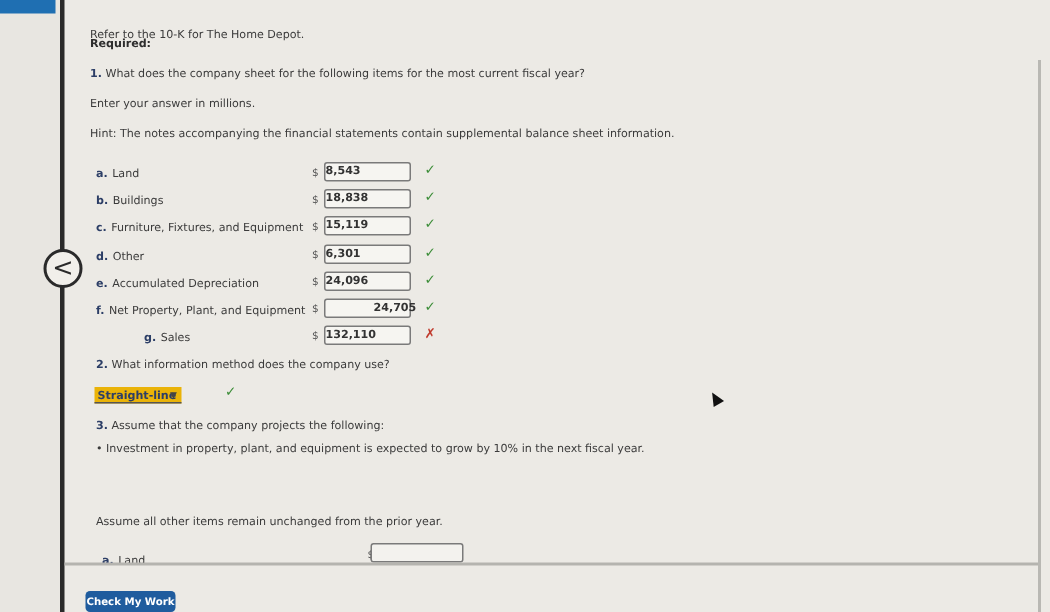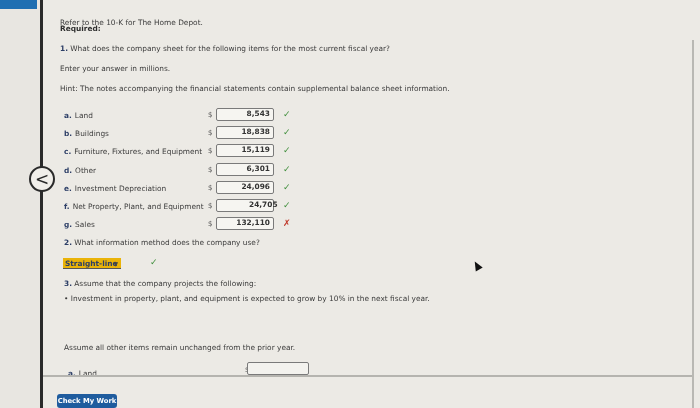--- a/index.html
+++ b/index.html
@@ -71,21 +71,21 @@
       position: absolute; left: 148px;
       font-size: 7px; color: #555;
     }
     .ansbox {
       position: absolute; left: 156px;
       width: 58px; height: 13px;
       border: 1.5px solid #7a7a7a;
       border-radius: 2px;
       background: #f6f5f1;
       box-sizing: border-box;
-      text-align: right;
+      text-align: left;
       padding-right: 3px;
       font-weight: bold;
       font-size: 7.4px;
       line-height: 10px;
       color: #333;
     }
     .mark { position: absolute; left: 223px; font-size: 9px; font-weight: bold; }
     .ok { color: #3e8e3a; }
     .bad { color: #c0392b; }
 
@@ -180,36 +180,36 @@
     <div>
       <div class="row-label" style="top:166px;">
         <span class="row-letter">d.</span><span>Other</span>
       </div>
       <span class="dollar" style="top:166px;">$</span>
       <div class="ansbox" style="top:163px;">6,301</div>
       <span class="mark ok" style="top:164px;">✓</span>
     </div>
     <div>
       <div class="row-label" style="top:184px;">
-        <span class="row-letter">e.</span><span>Investment Depreciation</span>
+        <span class="row-letter">e.</span><span>Accumulated Depreciation</span>
       </div>
       <span class="dollar" style="top:184px;">$</span>
       <div class="ansbox" style="top:181px;">24,096</div>
       <span class="mark ok" style="top:182px;">✓</span>
     </div>
     <div>
       <div class="row-label" style="top:202px;">
         <span class="row-letter">f.</span><span>Net Property, Plant, and Equipment</span>
       </div>
       <span class="dollar" style="top:202px;">$</span>
       <div class="ansbox" style="top:199px;padding-left:32px;">24,705</div>
       <span class="mark ok" style="top:200px;">✓</span>
     </div>
     <div>
-      <div class="row-label" style="top:220px;">
+      <div class="row-label" style="top:220px;margin-left:32px;">
         <span class="row-letter">g.</span><span>Sales</span>
       </div>
       <span class="dollar" style="top:220px;">$</span>
       <div class="ansbox" style="top:217px;">132,110</div>
       <span class="mark bad" style="top:218px;">✗</span>
     </div>
 
     <div class="line" style="top:238px;left:4px;">
       <span class="num">2.</span>
       <span>What information method does the company use?</span>

